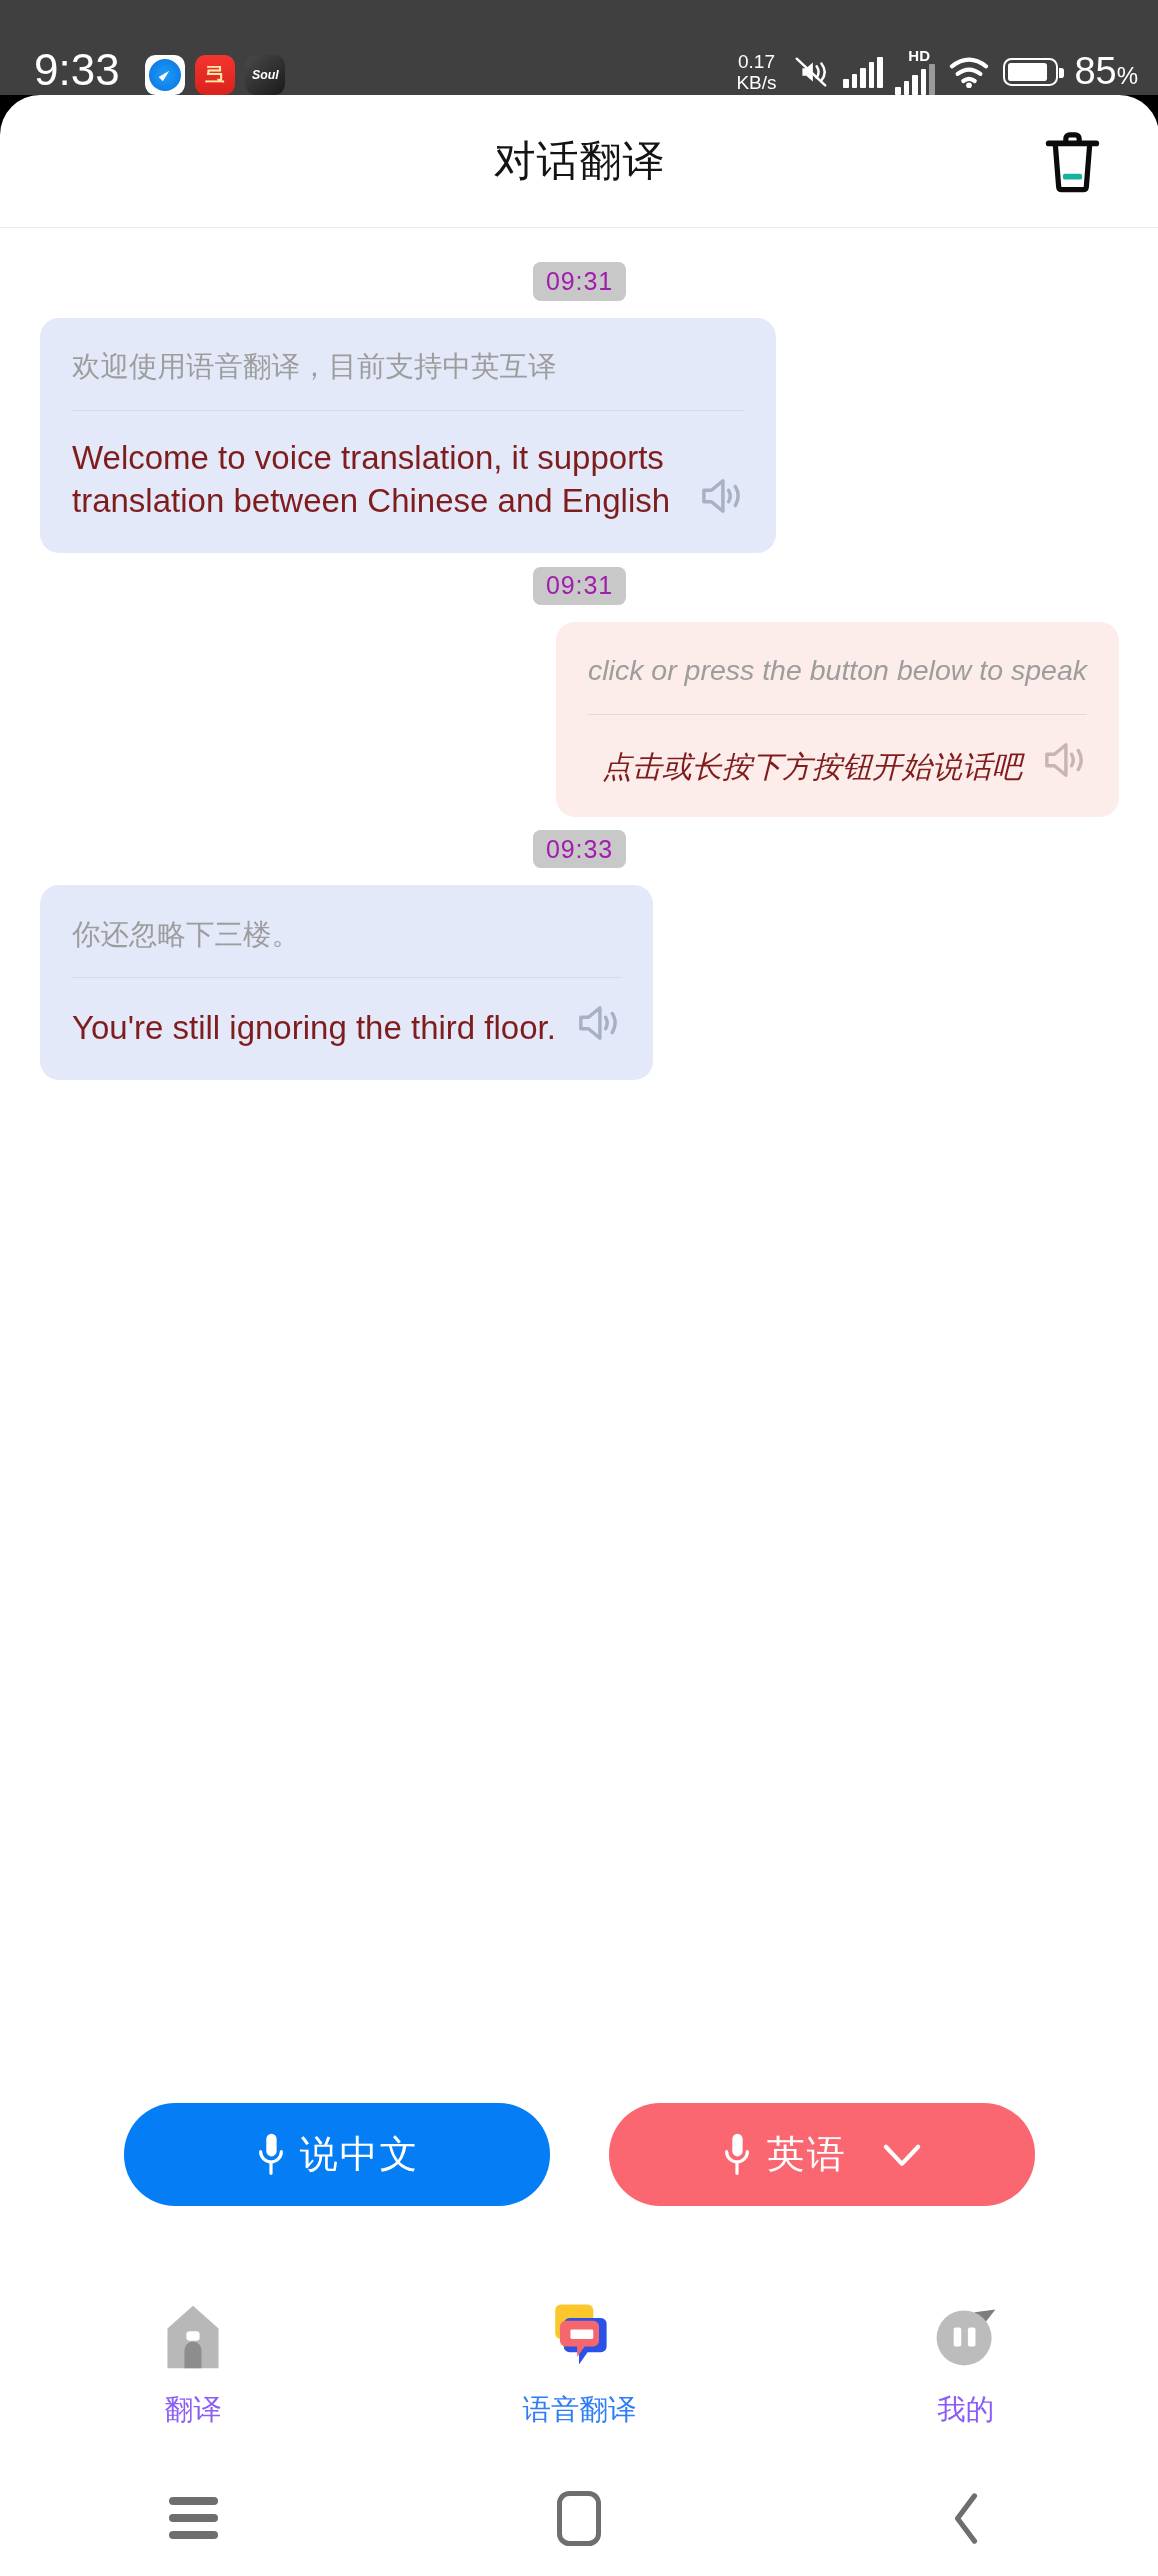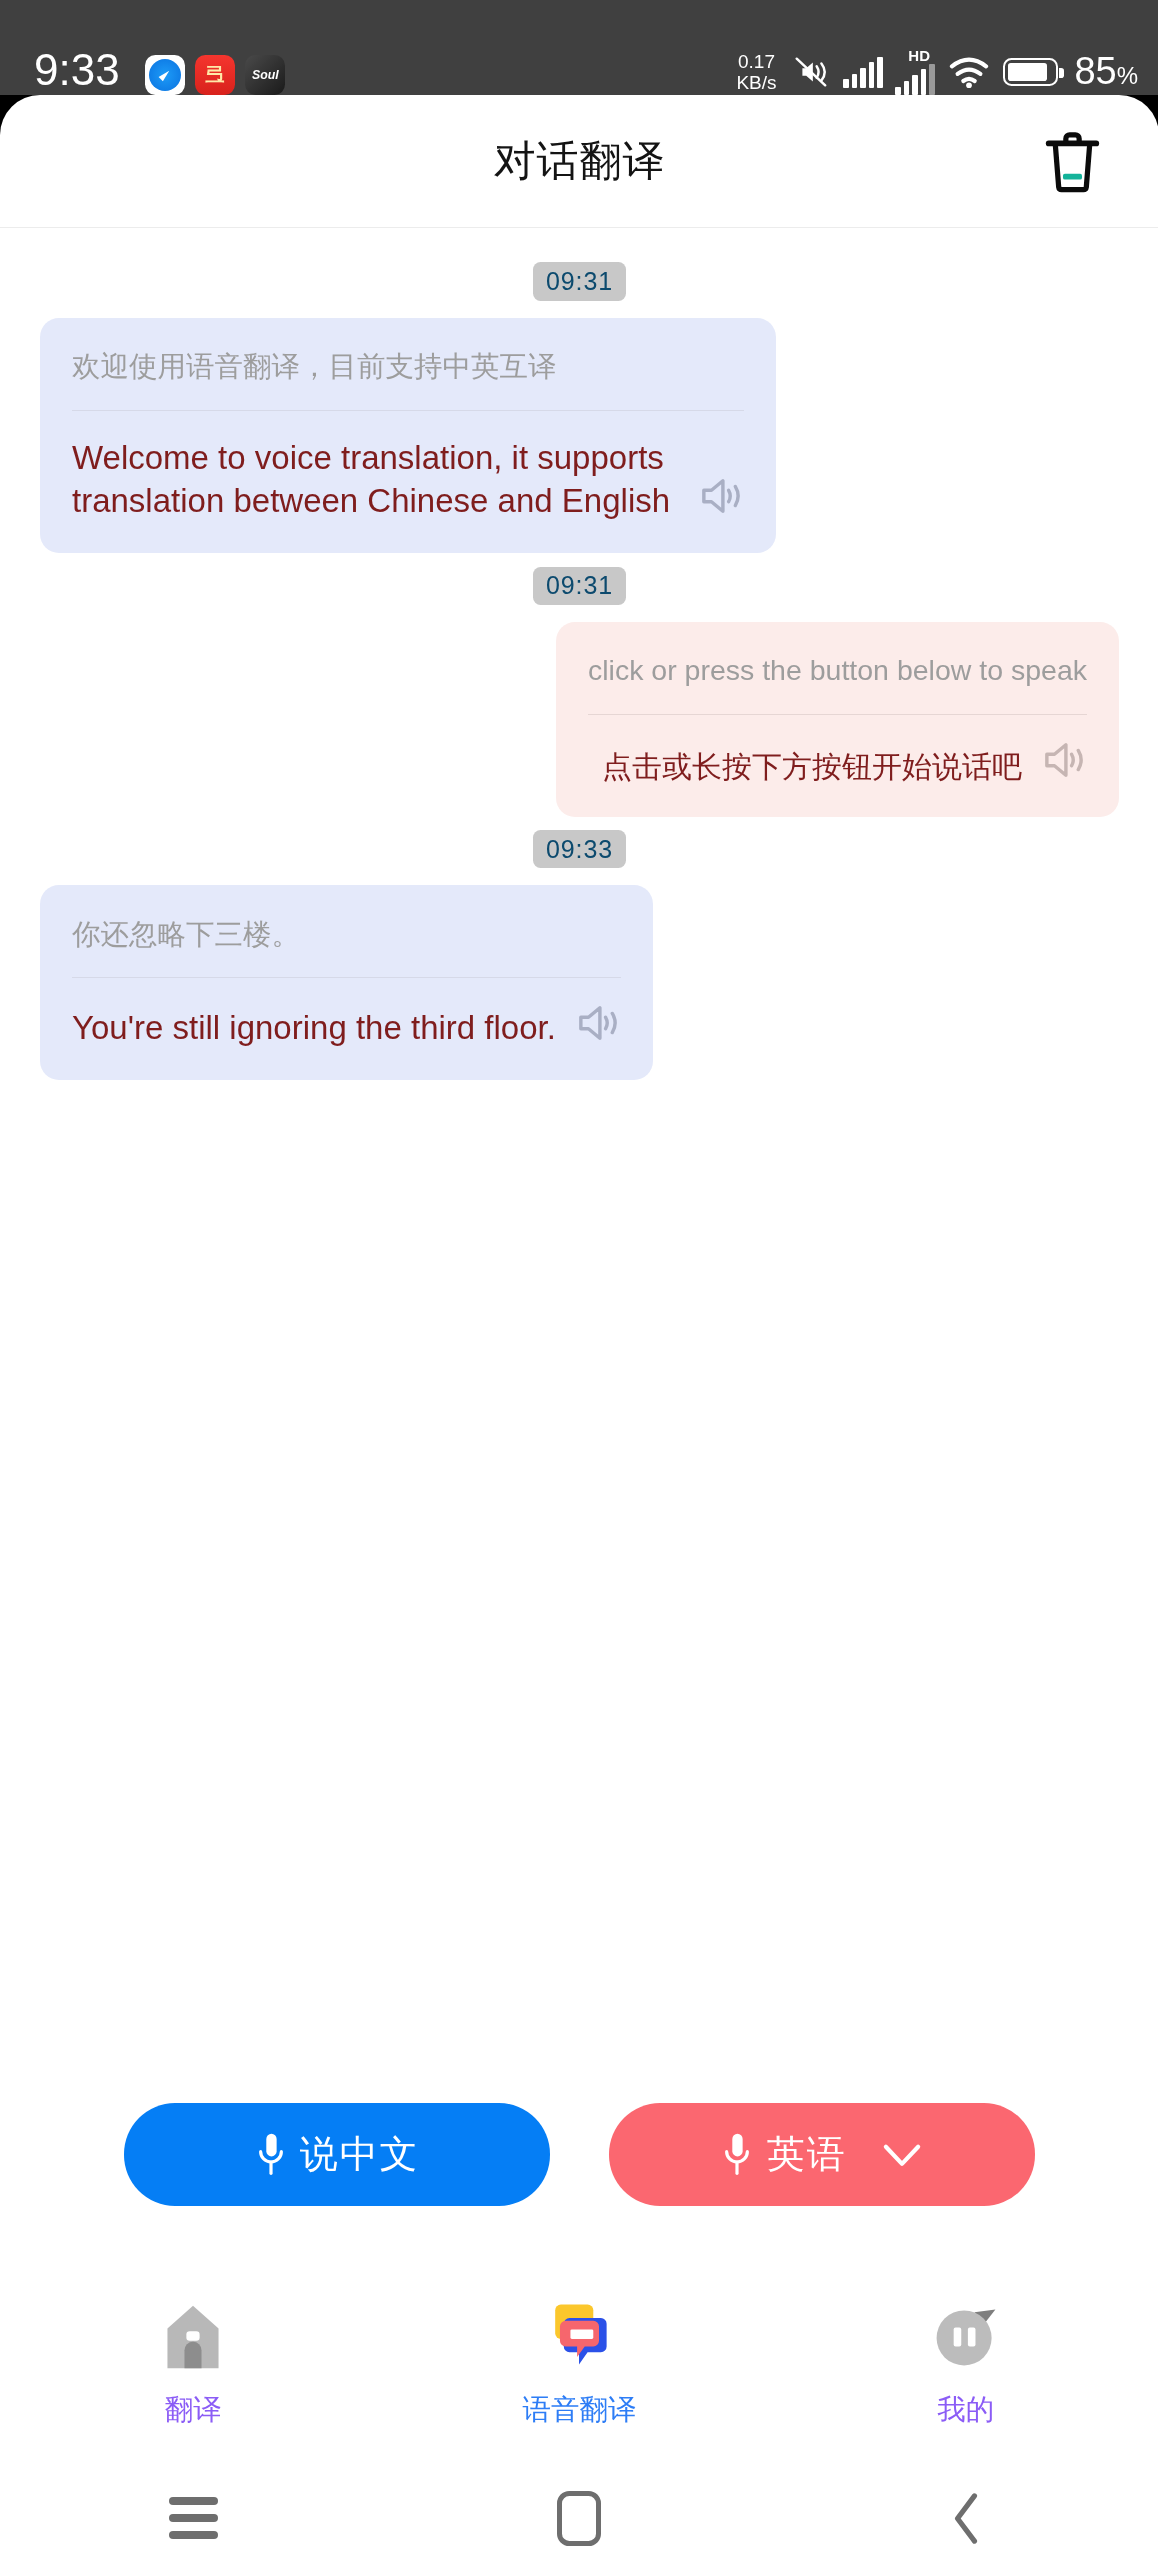--- a/index.html
+++ b/index.html
@@ -69,30 +69,30 @@
     display:flex; align-items:center; justify-content:center;
     border-bottom:0.9px solid #ececec;
   }
   .header-title { font-size:42px; color:#141414; letter-spacing:0.9px; }
   .trash-btn { position:absolute; right:49px; top:50%; transform:translateY(-50%);
                width:76px; height:76px; display:flex; align-items:center; justify-content:center; }
 
   
   .chat { padding:21px 0 0 0; height:1862px; }
   .ts-row { display:flex; justify-content:center; margin:13.3px 0 17px; }
-  .ts { background:#c8c8c8; color:#0c4a6e; font-size:25px;
+  .ts { background:#c8c8c8; color:#a21caf; font-size:25px;
         padding:4.7px 13.3px; border-radius:7.6px; letter-spacing:0.9px; }
 
   .bubble-row { display:flex; padding:0 40px; }
   .bubble-row.left { justify-content:flex-start; }
   .bubble-row.right { justify-content:flex-end; }
 
   .bubble { border-radius:19px; padding:28.5px 32px 30px; max-width:736px; }
   .bubble.blue { background:#e4e9fa; }
-  .bubble.pink { background:#fcecea; }
+  .bubble.pink { background:#fcecea;font-style:italic; }
 
   .src { font-size:28.5px; color:#9d9d9d; line-height:1.42; }
   .divider { height:0.9px; background:#d6d9e8; margin:23px 0 25px; }
   .bubble.pink .divider { background:#e6d6d4; }
 
   .dst-row { display:flex; align-items:flex-end; gap:19px; }
   .dst { font-size:33px; color:#7f1d1d; line-height:1.33; flex:1; }
   .bubble.pink .dst { font-size:30px; }
   .spk { flex:0 0 auto; margin-bottom:3.8px; }
   .bubble.pink .dst-row { justify-content:flex-end; }

